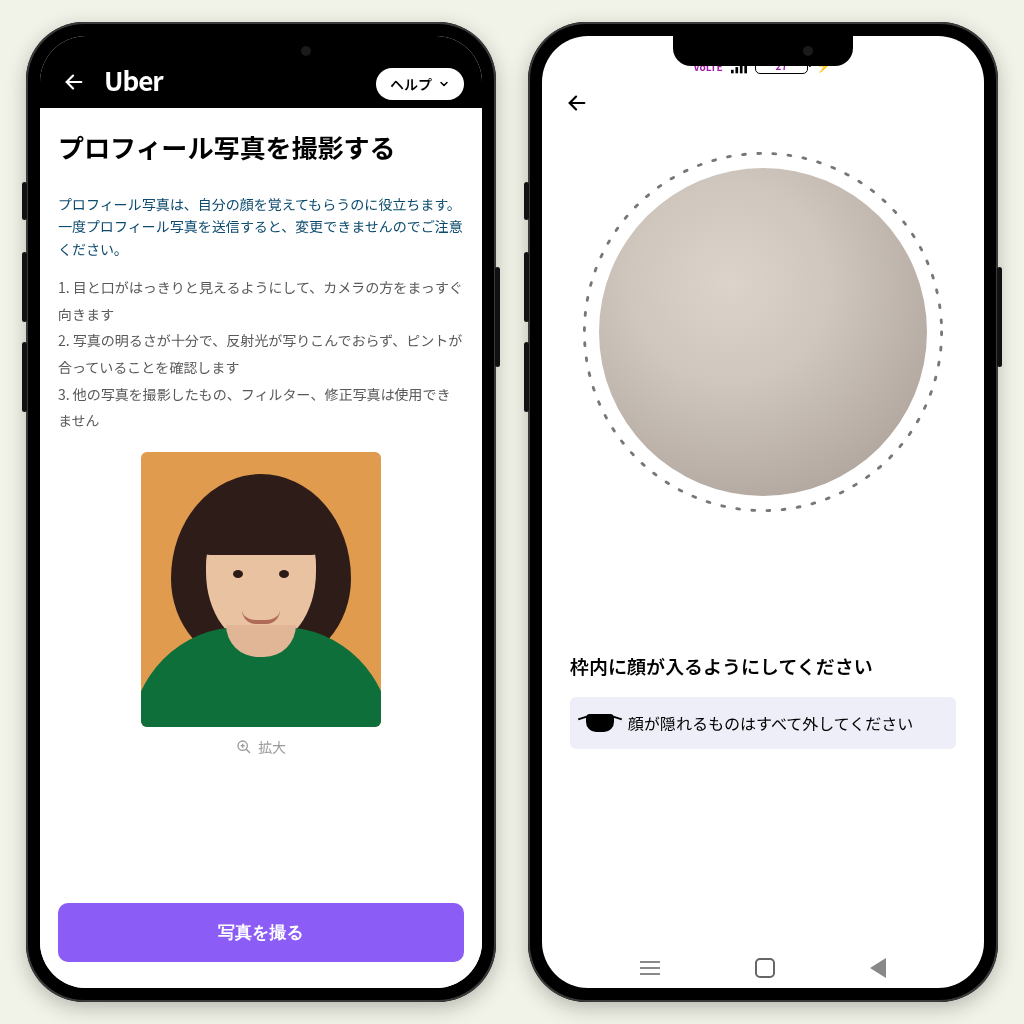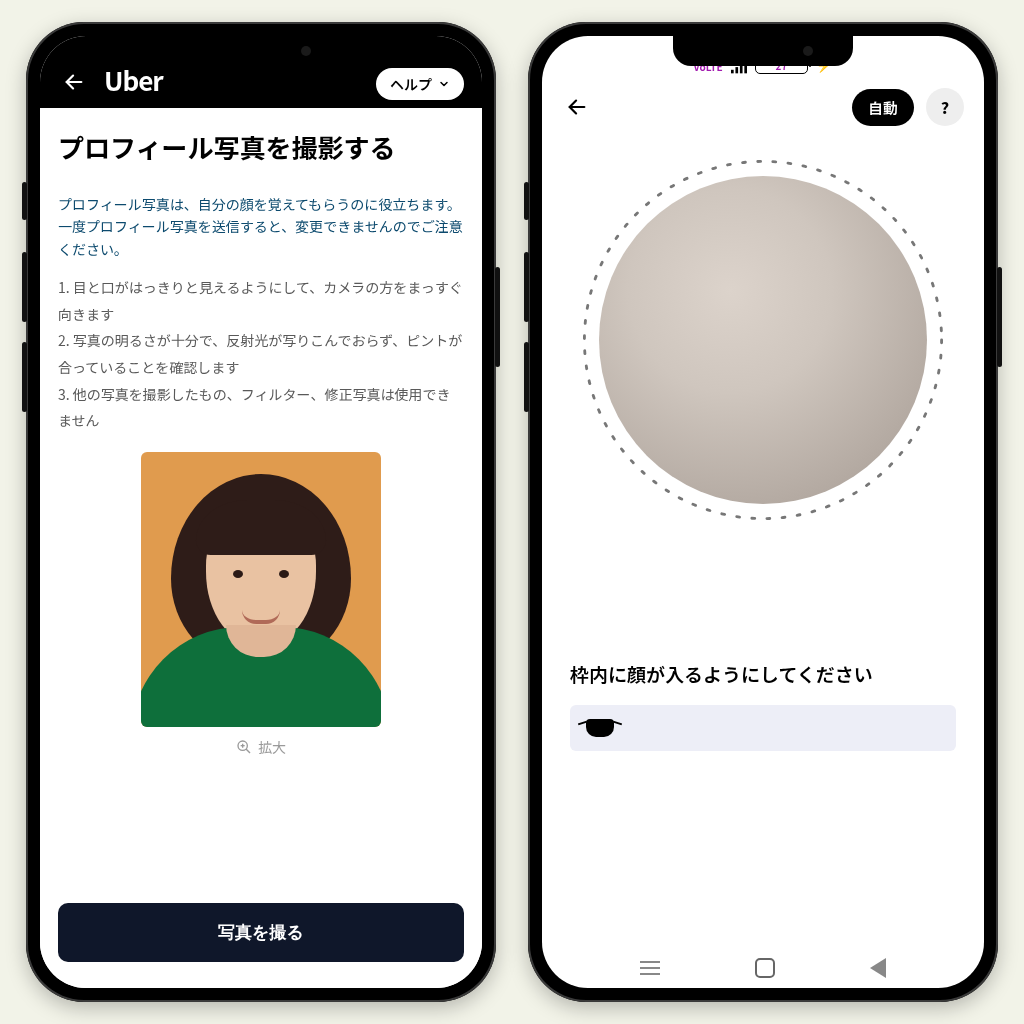--- a/index.html
+++ b/index.html
@@ -176,21 +176,21 @@
     cursor:pointer;
   }
 
   .left .footer {
     position:absolute; left:0; right:0; bottom:0;
     padding: 14px 18px 26px 18px;
     background:#fff;
   }
   .left .cta {
     width:100%;
-    background:#0f172a;
+    background:#8b5cf6;
     color:#fff;
     border:none;
     border-radius:10px;
     font-size:17px;
     font-weight:600;
     padding:18px 0;
     cursor:pointer;
   }
 
   
@@ -389,41 +389,36 @@
       </span>
     </div>
 
     <div class="appbar">
       <div class="back">
         <svg class="arrow-left" viewBox="0 0 24 24" fill="none" stroke="#000" stroke-width="2.4" stroke-linecap="round" stroke-linejoin="round">
             <line x1="20" y1="12" x2="4" y2="12"></line>
             <polyline points="11 5 4 12 11 19"></polyline>
           </svg>
       </div>
-      <div class="right-btns">
-        <div class="pill">自動</div>
-        <div class="helpcircle">
-          <span>?</span>
-        </div>
-      </div>
     </div>
 
     <div class="camera-area">
       <div class="face-ring">
         <svg viewBox="0 0 400 400" width="380" height="380" style="position:absolute;inset:0">
           <circle cx="200" cy="200" r="188" fill="none" stroke="#777" stroke-width="3" stroke-dasharray="3 13" stroke-linecap="round"></circle>
         </svg>
         <div class="inner"></div>
       </div>
     </div>
 
     <div class="guide">
       <h2>枠内に顔が入るようにしてください</h2>
       <div class="tip">
         <span class="mask-icon"></span>
+        <span>顔が隠れるものはすべて外してください</span>
       </div>
     </div>
 
     <div class="navbar">
       <span class="menu"></span>
       <span class="sq"></span>
       <span class="tri"></span>
     </div>
   </div>
 </div>

